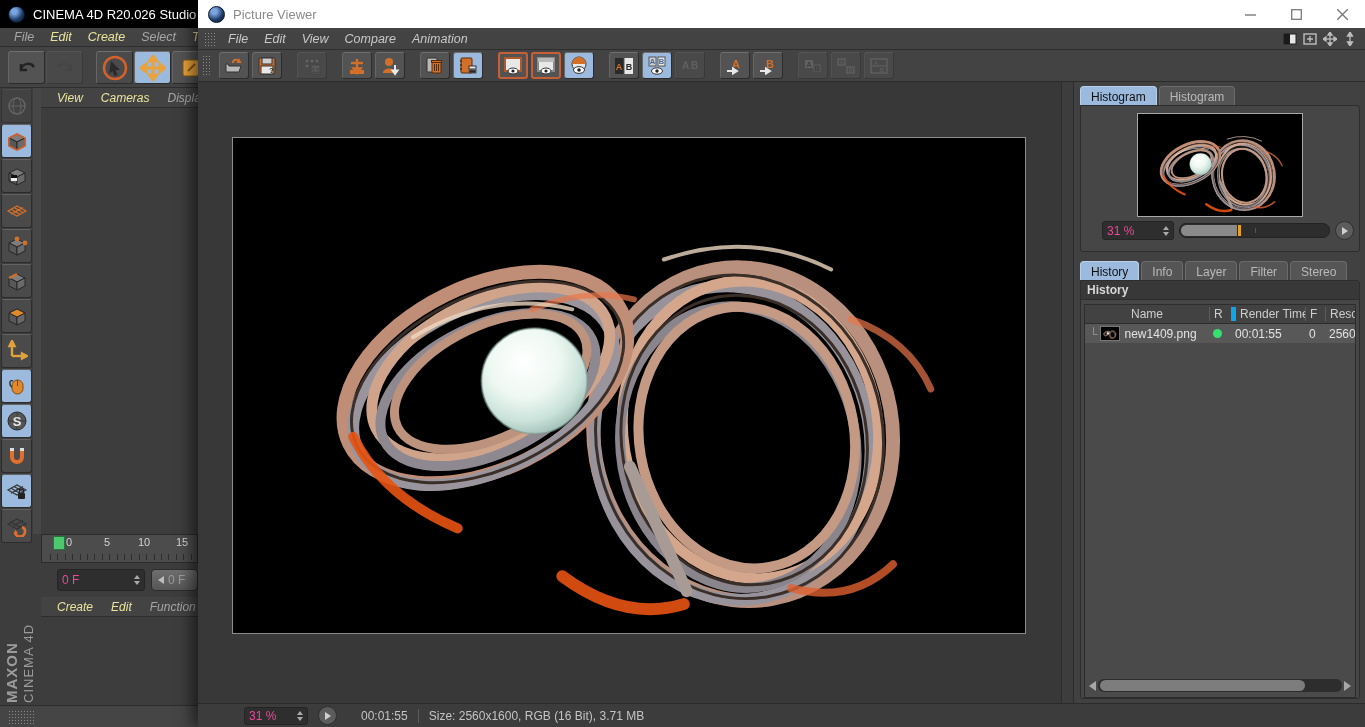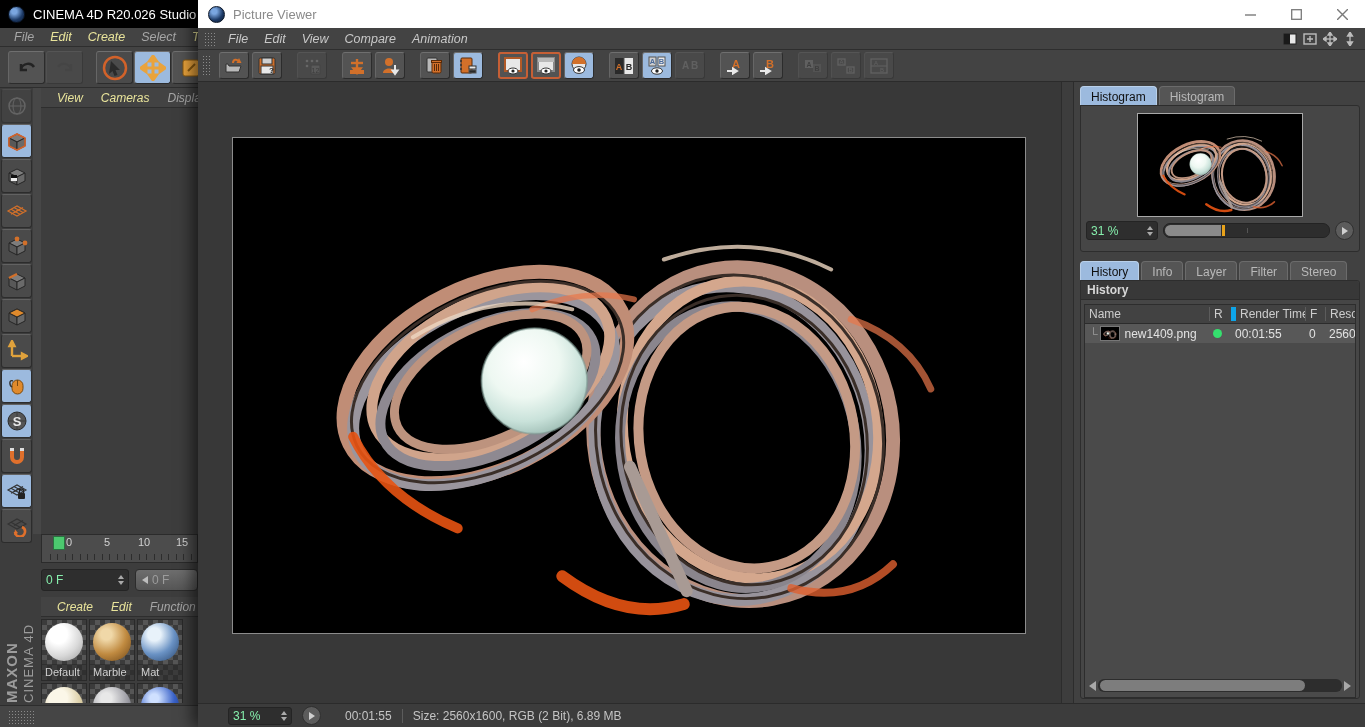--- a/index.html
+++ b/index.html
@@ -7,22 +7,22 @@
     font-family:"Liberation Sans", sans-serif; font-size:12px; color:#c8c8c8; }
   .abs { position:absolute; }
   #stage { position:relative; width:1365px; height:727px; }
 
   
   .grip { background-image:radial-gradient(#8a8a8a 0.7px, transparent 1px); background-size:3px 3px; }
   .btn3d { background:#535353; border:1px solid #2c2c2c; border-top-color:#6f6f6f; border-left-color:#666;
            border-radius:3px; display:flex; align-items:center; justify-content:center; }
   .sel   { background:#9cbade !important; }
   .dis   { opacity:.42; }
-  .spin  { background:#2e2e2e; border:1px solid #242424; border-radius:3px; color:#86efac;
-           display:flex; align-items:center; padding:0 4px; }
+  .spin  { background:#2e2e2e; border:1px solid #242424; border-radius:3px; color:#ec4899;
+           display:flex; align-items:center; padding:0 4px;margin-left:16px; }
   .spin .arrows { margin-left:auto; display:flex; flex-direction:column; gap:2px; }
   .spin .arrows i { width:0; height:0; border-left:3.5px solid transparent; border-right:3.5px solid transparent; }
   .spin .arrows i.up { border-bottom:4px solid #aaa; }
   .spin .arrows i.dn { border-top:4px solid #aaa; }
   .roundbtn { width:19px; height:19px; border-radius:50%; background:#5c5c5c; border:1px solid #303030;
               display:flex; align-items:center; justify-content:center; }
   .roundbtn i { width:0; height:0; border-top:4px solid transparent; border-bottom:4px solid transparent; border-left:6px solid #cfcfcf; }
   .menu-item { padding:0 8px;font-style:italic; }
   .ylw { color:#e9e49b; } .gry { color:#a6a6a6; }
 
@@ -116,21 +116,21 @@
   #nav-slider .midtick { position:absolute; left:50%; top:4px; bottom:4px; width:1px; background:#555; }
 
   #hist-tabs { margin-top:9px; }
   #hist-box { flex:1; display:flex; flex-direction:column; min-height:0; }
   #hist-header { height:19px; background:#383838; border-bottom:1px solid #2c2c2c; color:#d8d8d8; font-weight:bold;
     display:flex; align-items:center; padding-left:6px; border-radius:0 3px 0 0; }
   #hist-table { margin:4px 3px 0; flex:1; display:flex; flex-direction:column; background:#4a4a4a; border:1px solid #2d2d2d; min-height:0;}
   .hrow { display:flex; align-items:center; height:19px; font-size:12px; }
   #hist-cols { background:#424242; border-bottom:1px solid #2c2c2c; color:#cdcdcd; }
   #hist-cols > div, .hrow > div { padding:0 4px; overflow:hidden; white-space:nowrap; }
-  .c-name { width:124px; } .c-r { width:22px; border-left:1px solid #5c5c5c; } .c-time { width:74px; border-left:5px solid #0ea5e9; }
+  .c-name { width:124px;text-align:center; } .c-r { width:22px; border-left:1px solid #5c5c5c; } .c-time { width:74px; border-left:5px solid #0ea5e9; }
   .c-f { width:20px; border-left:1px solid #5c5c5c; } .c-res { flex:1; border-left:1px solid #5c5c5c; }
   #hist-row1 { background:#585858; color:#e2e2e2; }
   #hist-row1 .c-r, #hist-row1 .c-time, #hist-row1 .c-f, #hist-row1 .c-res { border-left:none; }
   .treebranch { color:#9a9a9a; margin-right:2px; }
   .rowthumb { width:20px; height:15px; background:#000; border:1px solid #777; margin-right:5px; flex:0 0 auto;}
   .dot { width:9px; height:9px; border-radius:50%; background:#35e06e; }
   #hist-filler { flex:1; }
   #hist-scroll { height:17px; margin:2px 4px 3px; display:flex; align-items:center; gap:2px; }
   #hist-scroll .sarr { width:0; height:0; border-top:5px solid transparent; border-bottom:5px solid transparent; }
   #hist-scroll .sarr.l { border-right:7px solid #a8a8a8; }
@@ -388,45 +388,20 @@
       <span>0 F</span>
     </div>
   </div>
 
   <div id="mw-matmenu" class="abs">
     <span class="grip" style="width:12px;height:12px;margin:0 3px"></span>
     <span class="menu-item ylw">Create</span>
     <span class="menu-item ylw">Edit</span>
     <span class="menu-item gry">Function</span>
   </div>
-  <div id="mw-materials" class="abs">
-    <div class="mat">
-      <div class="ball" style="background:radial-gradient(circle at 35% 30%, #ffffff 0 25%, #d8d8d8 60%, #9a9a9a 100%)"></div>
-      <div class="lbl">Default</div>
-    </div>
-    <div class="mat">
-      <div class="ball" style="background:radial-gradient(circle at 35% 30%, #f0d8a8 0 15%, #c08a40 55%, #6e4618 100%)"></div>
-      <div class="lbl">Marble</div>
-    </div>
-    <div class="mat">
-      <div class="ball" style="background:radial-gradient(circle at 35% 30%, #e8f2fa 0 18%, #6a92c4 55%, #28456e 100%)"></div>
-      <div class="lbl">Mat</div>
-    </div>
-    <div class="mat">
-      <div class="ball" style="background:radial-gradient(circle at 35% 30%, #fbf7e8 0 25%, #ddd0a8 60%, #a89868 100%)"></div>
-
-    </div>
-    <div class="mat">
-      <div class="ball" style="background:radial-gradient(circle at 35% 30%, #e8e8e8 0 15%, #9a9aa2 60%, #4a4a52 100%)"></div>
-    </div>
-    <div class="mat">
-      <div class="ball" style="background:radial-gradient(circle at 35% 30%, #cfe0ff 0 12%, #3a62c8 55%, #142e78 100%)"></div>
-    </div>
-
-  </div>
   <div id="mw-branding" class="abs">
     <span id="brand-maxon">MAXON</span>
     <span id="brand-c4d">CINEMA 4D</span>
   </div>
   <div id="mw-bottomgrip" class="abs">
     <span class="g grip"></span>
   </div>
 
   <div id="pv" class="abs">
     <div id="pv-titlebar">
@@ -756,17 +731,17 @@
         <span class="arrows">
             <i class="up"></i>
             <i class="dn"></i>
           </span>
       </div>
       <div class="roundbtn">
           <i></i>
         </div>
       <span style="margin-left:14px">00:01:55</span>
       <span class="vsep"></span>
-      <span>Size: 2560x1600, RGB (2 Bit), 6.89 MB</span>
+      <span>Size: 2560x1600, RGB (16 Bit), 3.71 MB</span>
     </div>
   </div>
 
 </div>
 
 </body></html>

